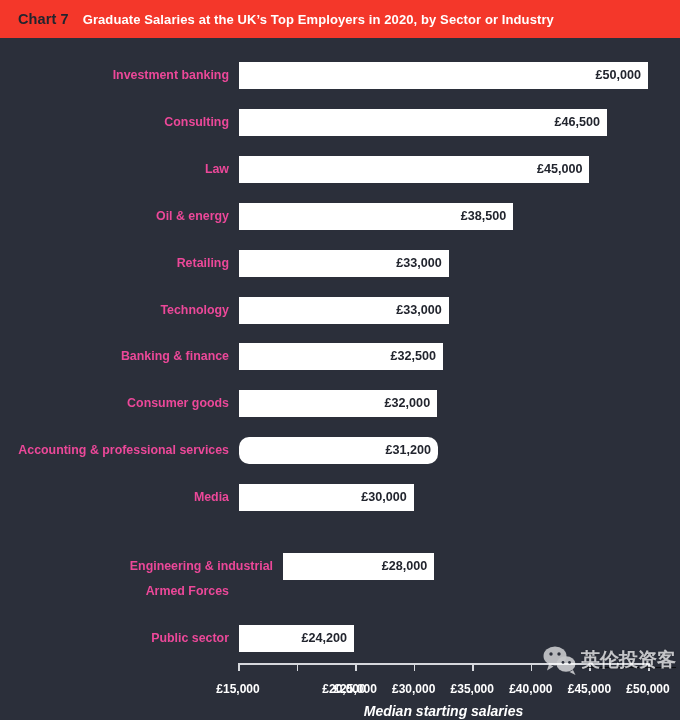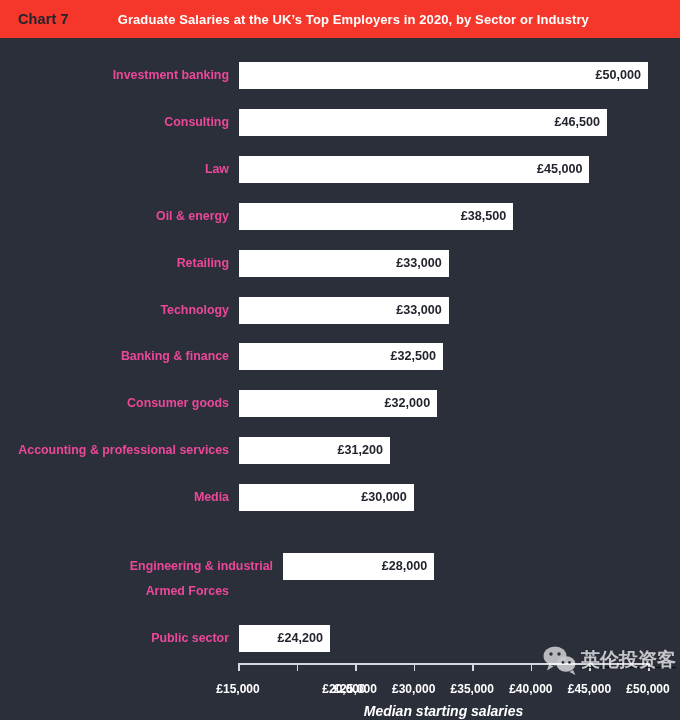--- a/index.html
+++ b/index.html
@@ -20,21 +20,20 @@
     position: absolute;
     left: 0;
     top: 0;
     width: 680px;
     height: 38px;
     background: #f4372a;
     display: flex;
     align-items: center;
     box-sizing: border-box;
     padding-left: 18px;
-    gap: 35px;
   }
   #chart-number {
     color: #22252e;
     font-size: 14.5px;
     font-weight: bold;
     letter-spacing: 0.1px;
     white-space: nowrap;
   }
   #chart-title {
     color: #ffffff;
@@ -216,42 +215,42 @@
         </div>
       </div>
       <div class="bar-row" style="top: 352.3px;">
         <div class="cat-label">Consumer goods</div>
         <div class="bar" style="width: 198.143px; background: rgb(255, 255, 255);">
           <span class="bar-value">£32,000</span>
         </div>
       </div>
       <div class="bar-row" style="top: 399.2px;">
         <div class="cat-label">Accounting &amp; professional services</div>
-        <div class="bar" style="width: 151px; background: rgb(255, 255, 255);">
+        <div class="bar" style="width: 199px; background: rgb(255, 255, 255); border-radius: 10px;">
           <span class="bar-value">£31,200</span>
         </div>
       </div>
       <div class="bar-row" style="top: 446.1px;">
         <div class="cat-label">Media</div>
         <div class="bar" style="width: 174.714px; background: rgb(255, 255, 255);">
           <span class="bar-value">£30,000</span>
         </div>
       </div>
       <div class="bar-row" style="top: 515px; margin-left: 44px;">
         <div class="cat-label">Engineering &amp; industrial</div>
         <div class="bar" style="width: 151.286px; background: rgb(255, 255, 255);">
           <span class="bar-value">£28,000</span>
         </div>
       </div>
       <div class="bar-row" style="top: 539.9px;">
         <div class="cat-label">Armed Forces</div>
       </div>
       <div class="bar-row" style="top: 586.8px;">
         <div class="cat-label">Public sector</div>
-        <div class="bar" style="width: 91px; background: rgb(255, 255, 255);">
+        <div class="bar" style="width: 115px; background: rgb(255, 255, 255);">
           <span class="bar-value">£24,200</span>
         </div>
       </div>
     </div>
 
   <div id="axis">
     <div id="axis-line"></div>
     <div id="axis-ticks">
         <div class="axis-tick" style="left: 238px;"></div>
         <div class="axis-tick-label" style="left: 238px;">£15,000</div>

